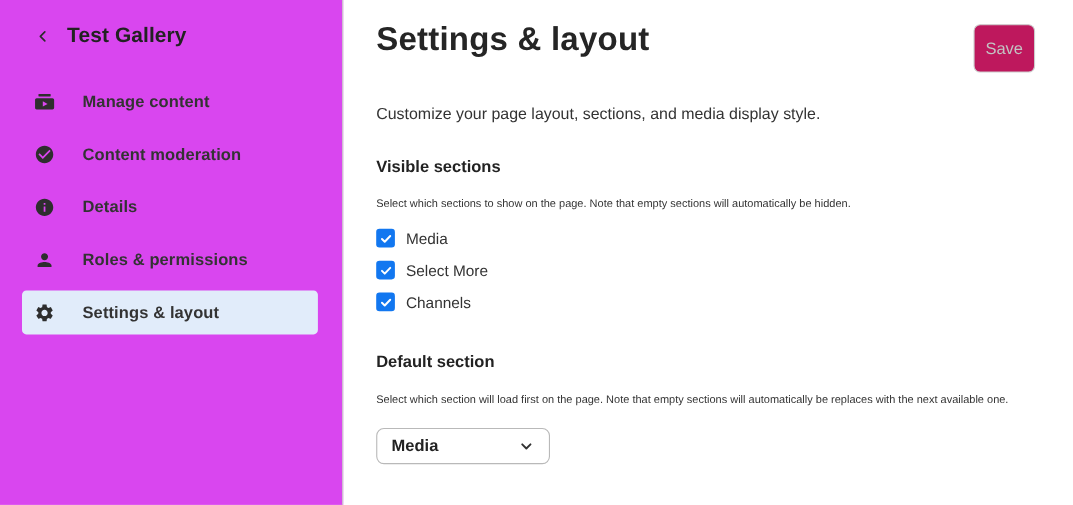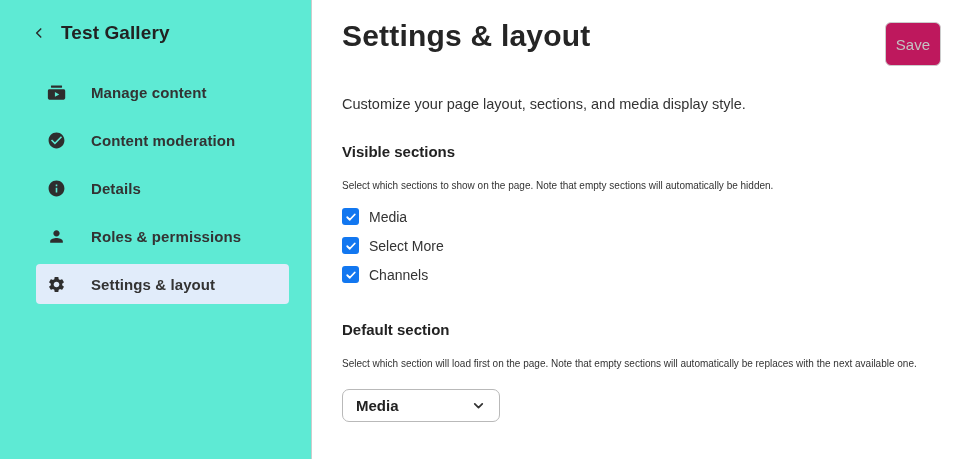--- a/index.html
+++ b/index.html
@@ -15,21 +15,21 @@
     background: #fff;
   }
 
   
   .sidebar {
     width: 312px;
     min-width: 312px;
     height: 100%;
     border-right: 1px solid #cccccc;
     padding-top: 22px;
-    background: #5eead4;
+    background: #d946ef;
   }
   .back-row {
     display: flex;
     align-items: center;
     gap: 15px;
     padding-left: 31px;
     cursor: pointer;
   }
   .back-row .chev {
     width: 15px; height: 20px;
@@ -38,21 +38,20 @@
   }
   .back-title {
     font-size: 19px;
     font-weight: 700;
     color: #222222;
     letter-spacing: 0.1px;
   }
   .menu {
     margin-top: 24px;
     list-style: none;
-    padding-left: 16px;
   }
   .menu-item {
     height: 48px;
     display: flex;
     align-items: center;
     margin: 0 22px 0 20px;
     padding-left: 10px;
     border-radius: 4px;
     cursor: pointer;
   }

